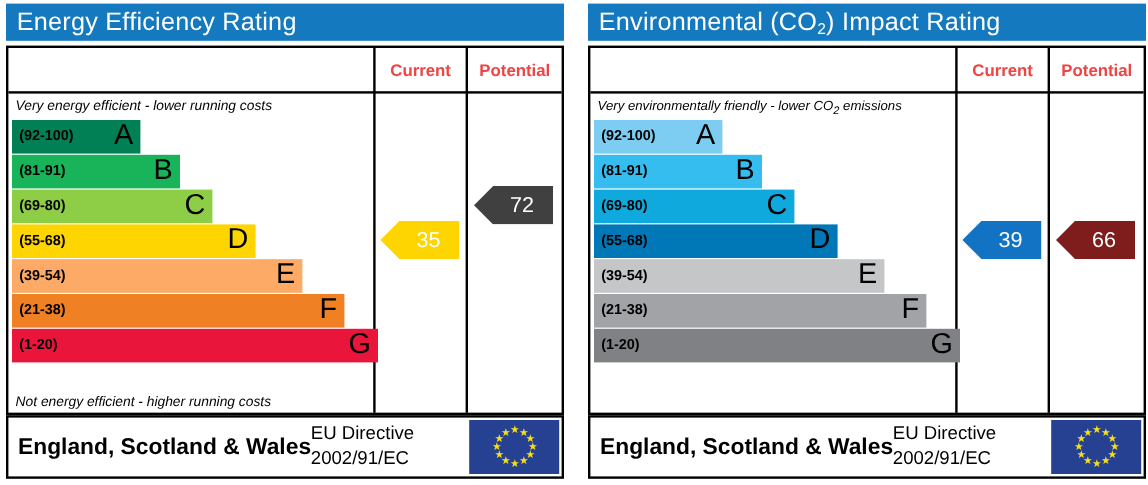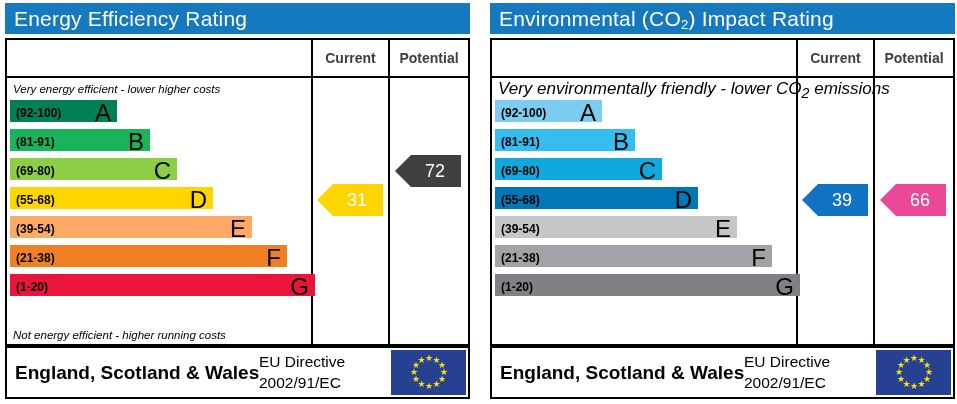--- a/index.html
+++ b/index.html
@@ -74,21 +74,21 @@
 
   
   .col-head {
     position: absolute;
     top: 0;
     height: 36px;
     line-height: 36px;
     text-align: center;
     font-size: 14px;
     font-weight: bold;
-    color: #404040;
+    color: #ef4444;
   }
   .col-head.current   { left: 306px; width: 75px; }
   .col-head.potential { left: 383px; width: 78px; }
   .hrule {
     position: absolute;
     left: 0;
     width: 461px;
     height: 2px;
     background: #000000;
   }
@@ -100,34 +100,34 @@
     position: absolute;
     left: 6px;
     width: 295px;
     font-size: 11.5px;
     font-style: italic;
     color: #000000;
     white-space: nowrap;
   }
   .caption.top    { top: 41px; height: 16px; line-height: 16px; }
   .caption.bottom { top: 287px; height: 16px; line-height: 16px; }
-  .caption.wide { width: 300px; font-size: 17px; }
+  .caption.wide { width: 300px; font-size: 11px; }
 
   
   .bars {
     position: absolute;
     left: 0;
     top: 0;
     width: 304px;
     height: 304px;
   }
   .bar {
     position: absolute;
     left: 3px;
-    height: 22px;
+    height: 28px;
   }
   .bar-range {
     position: absolute;
     left: 6px;
     top: 0;
     height: 26px;
     line-height: 27px;
     font-size: 12px;
     font-weight: bold;
     color: #000000;
@@ -222,21 +222,21 @@
 
     <div class="frame">
       <div class="hrule top"></div>
       <div class="hrule bottom"></div>
       <div class="vrule c1"></div>
       <div class="vrule c2"></div>
 
       <div class="col-head current">Current</div>
       <div class="col-head potential">Potential</div>
 
-      <div class="caption top">Very energy efficient - lower higher costs</div>
+      <div class="caption top">Very energy efficient - lower running costs</div>
       <div class="caption bottom">Not energy efficient - higher running costs</div>
 
       <div class="bars">
           <div class="bar" style="top: 60px; width: 107px; background: rgb(0, 128, 84);">
             <span class="bar-range">(92-100)</span>
             <span class="bar-letter">A</span>
           </div>
           <div class="bar" style="top: 89px; width: 140px; background: rgb(25, 180, 89);">
             <span class="bar-range">(81-91)</span>
             <span class="bar-letter">B</span>
@@ -256,21 +256,21 @@
           <div class="bar" style="top: 205px; width: 277px; background: rgb(239, 128, 35);">
             <span class="bar-range">(21-38)</span>
             <span class="bar-letter">F</span>
           </div>
           <div class="bar" style="top: 234px; width: 305px; background: rgb(233, 21, 59);">
             <span class="bar-range">(1-20)</span>
             <span class="bar-letter">G</span>
           </div>
         </div>
 
-      <div class="arrow current" style="top: 144px; background: rgb(255, 213, 0);">31</div>
+      <div class="arrow current" style="top: 144px; background: rgb(255, 213, 0);">35</div>
       <div class="arrow potential" style="top: 115px; background: #404040;">72</div>
     </div>
 
     <div class="footer">
       <div class="footer-region">England, Scotland &amp; Wales</div>
       <div class="footer-directive">
         <div>EU Directive</div>
         <div>2002/91/EC</div>
       </div>
       <div class="eu-flag" style="background: rgb(38, 65, 145);">
@@ -332,21 +332,21 @@
             <span class="bar-range">(21-38)</span>
             <span class="bar-letter">F</span>
           </div>
           <div class="bar" style="top: 234px; width: 305px; background: rgb(128, 129, 132);">
             <span class="bar-range">(1-20)</span>
             <span class="bar-letter">G</span>
           </div>
         </div>
 
       <div class="arrow current" style="top: 144px; background: rgb(18, 114, 196);">39</div>
-      <div class="arrow potential" style="top: 144px; background: #ec4899;">66</div>
+      <div class="arrow potential" style="top: 144px; background: #7f1d1d;">66</div>
     </div>
 
     <div class="footer">
       <div class="footer-region">England, Scotland &amp; Wales</div>
       <div class="footer-directive">
         <div>EU Directive</div>
         <div>2002/91/EC</div>
       </div>
       <div class="eu-flag" style="background: rgb(38, 65, 145);">
           <span class="star" style="color: rgb(247, 223, 23); left: 34px; top: 5px;">★</span>

